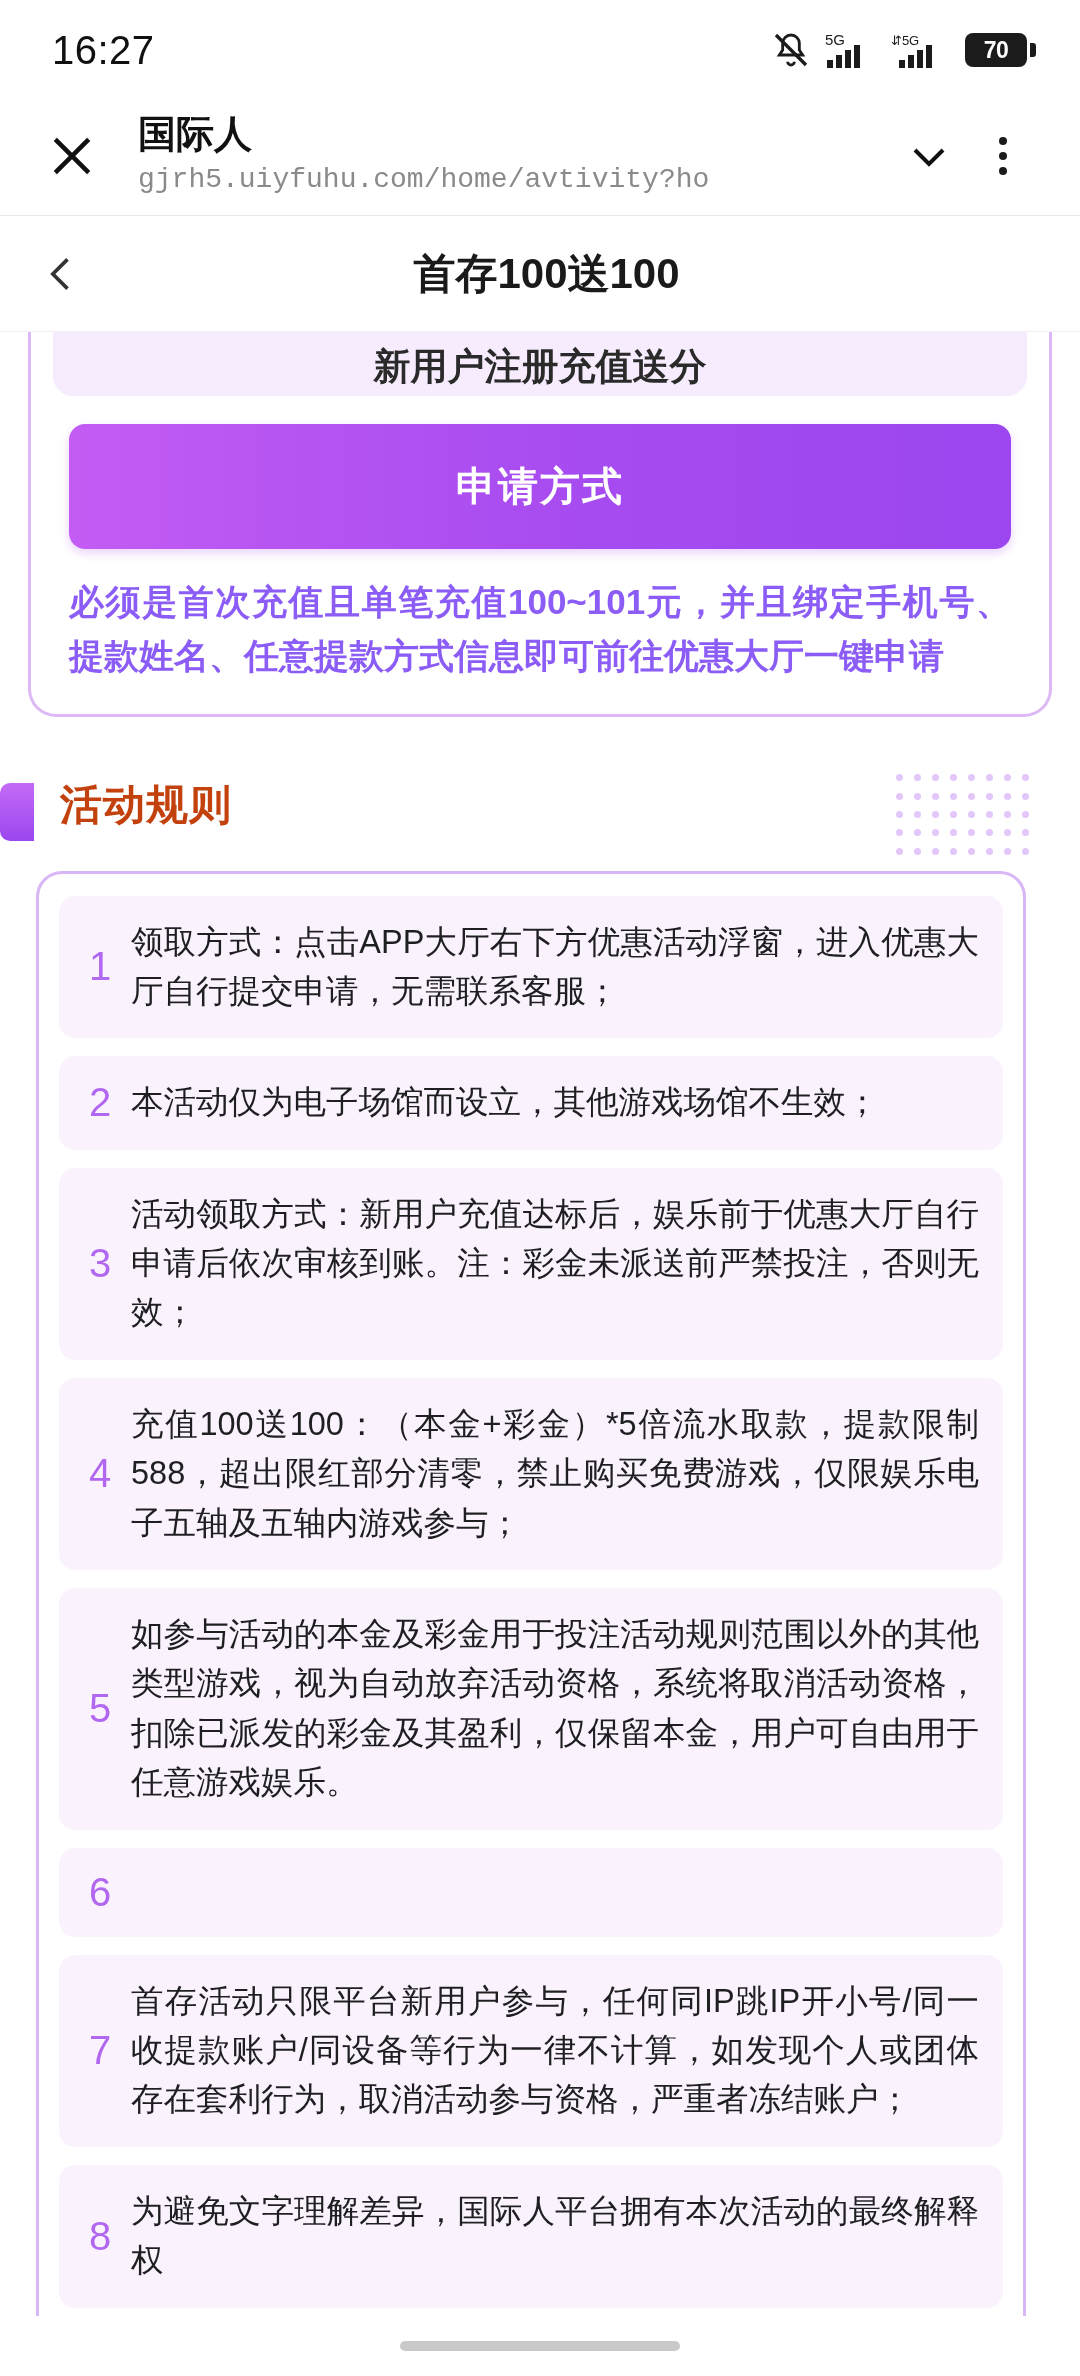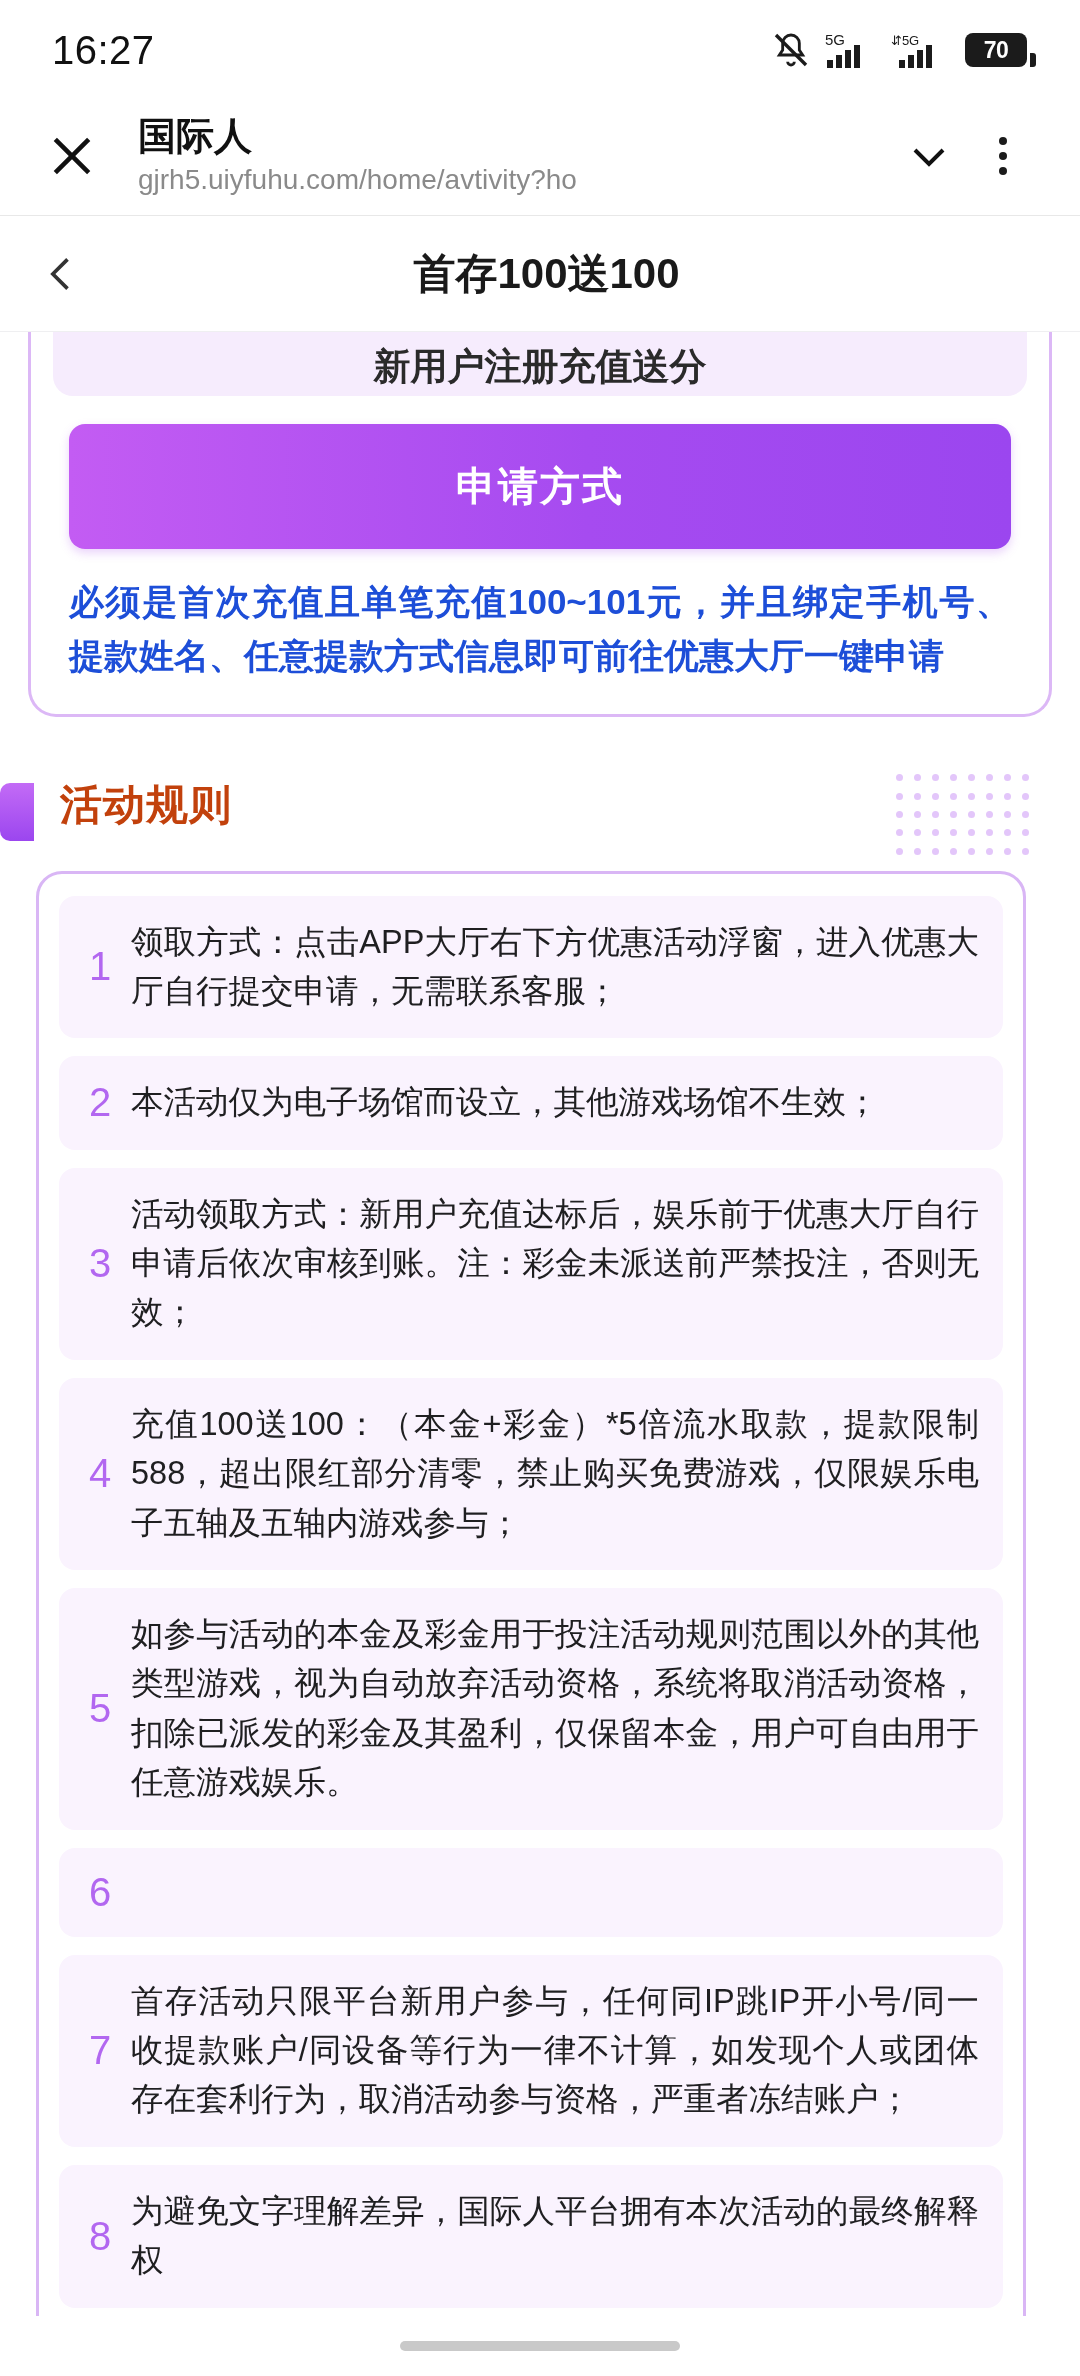--- a/index.html
+++ b/index.html
@@ -35,21 +35,21 @@
     letter-spacing: 0.5px;
   }
   .status-icons {
     display: flex;
     align-items: center;
     gap: 14px;
   }
   .icon-svg { display: block; }
   .battery {
     display: flex;
-    align-items: flex-end;
+    align-items: center;
     gap: 3px;
   }
   .battery-body {
     width: 62px;
     height: 34px;
     background: #1b1b1b;
     border-radius: 8px;
     display: flex;
     align-items: center;
     justify-content: center;
@@ -68,20 +68,21 @@
   }
 
   
   .browser-bar {
     flex: 0 0 120px;
     display: flex;
     align-items: center;
     padding: 0 40px 0 36px;
     background: #ffffff;
     border-bottom: 1px solid #e8e8e8;
+    font-family: Liberation Mono, monospace;
   }
   .close-x {
     width: 72px;
     height: 72px;
     display: flex;
     align-items: center;
     justify-content: center;
     flex: 0 0 72px;
   }
   .browser-titles {
@@ -193,21 +194,21 @@
     font-size: 40px;
     font-weight: bold;
     color: #ffffff;
     letter-spacing: 2px;
   }
   .apply-body {
     margin: 26px 14px 0;
     font-size: 35px;
     font-weight: bold;
     line-height: 1.55;
-    color: #1d4ed8;
+    color: #8b5cf6;
     text-align: justify;
   }
 
   
   .rules-section {
     margin: 48px 18px 0 0;
     position: relative;
   }
   .rules-head {
     position: relative;

